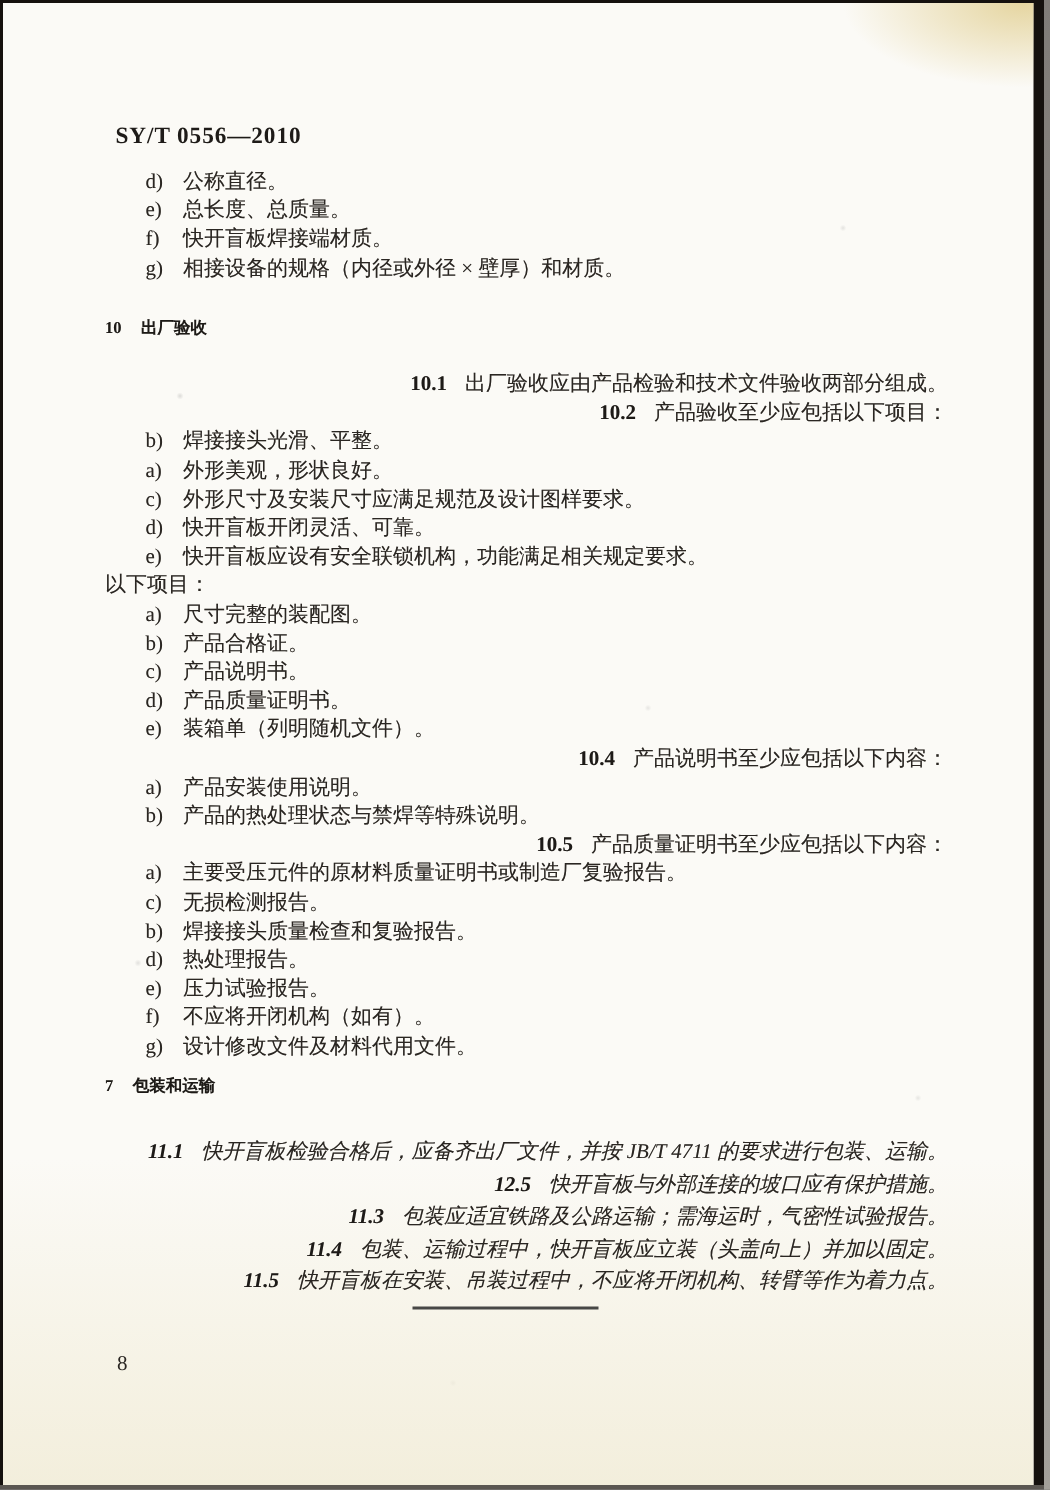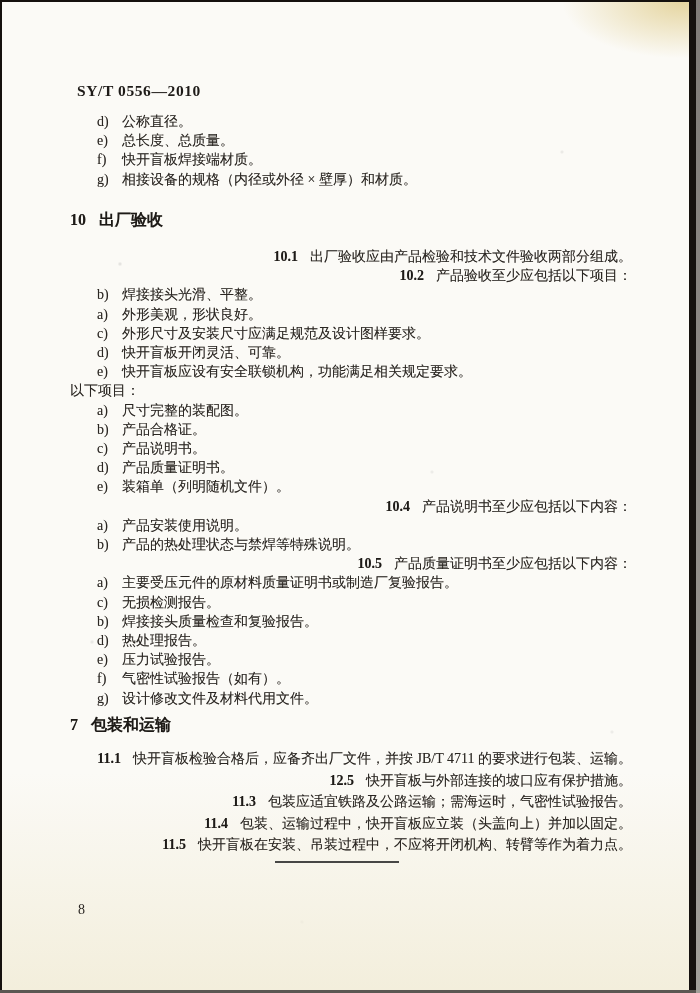--- a/index.html
+++ b/index.html
@@ -34,25 +34,25 @@
     font-weight:bold;font-size:15.5px;letter-spacing:0.6px;color:#1e1b18;
   }
   .content{
     position:absolute;left:68px;top:110px;width:562px;
     font-size:14px;line-height:19.2px;color:#2a2622;
     text-shadow:0 0 0.4px rgba(40,35,30,0.35);
     white-space:nowrap;
   }
   .item{padding-left:27px;}
   .imark{display:inline-block;min-width:16px;margin-right:9px;}
-  .sec-heading{margin-top:21px;font-weight:bold;font-size:16px;color:#1d1a17;}
+  .sec-heading{margin-top:21px;font-weight:bold;font-size:11px;color:#1d1a17;}
   .sec-heading.second{margin-top:7px;}
   .hnum{margin-right:13px;}
   .sec-body{margin-top:18px;}
-  .sec-body.second{margin-top:14px;line-height:21.5px;}
+  .sec-body.second{margin-top:24px;line-height:21.5px;font-style:italic;}
   .clause{margin:0;text-align:right;}
   .cnum{font-weight:bold;margin-right:12px;color:#1d1a17;}
   .cont-line{margin:0;}
   .end-rule{
     margin:5px 0 0 205px;width:124px;height:0;
     border-top:2px solid #474745;
   }
   .page-number{
     position:absolute;left:76px;top:900px;
     font-size:14px;color:#2a2622;
@@ -149,21 +149,21 @@
       <div class="item">
         <span class="imark">b)</span><span>焊接接头质量检查和复验报告。</span>
       </div>
       <div class="item">
         <span class="imark">d)</span><span>热处理报告。</span>
       </div>
       <div class="item">
         <span class="imark">e)</span><span>压力试验报告。</span>
       </div>
       <div class="item">
-        <span class="imark">f)</span><span>气密性试验报告（如有）。</span>
+        <span class="imark">f)</span><span>不应将开闭机构（如有）。</span>
       </div>
       <div class="item">
         <span class="imark">g)</span><span>设计修改文件及材料代用文件。</span>
       </div>
     </div>
 
     <div class="sec-heading second">
       <span class="hnum">7</span><span>包装和运输</span>
     </div>
 

